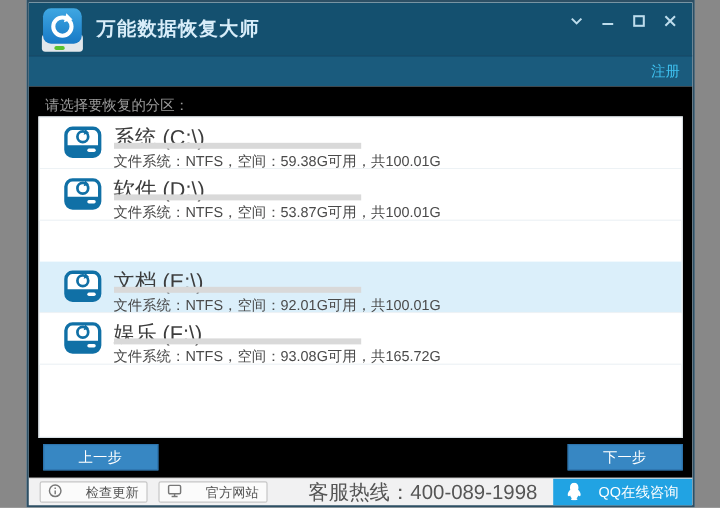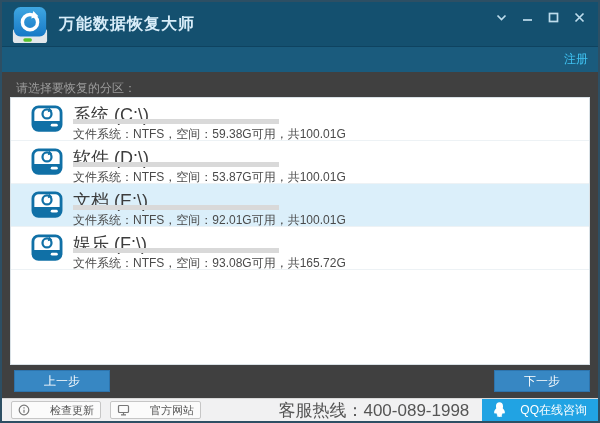--- a/index.html
+++ b/index.html
@@ -1,46 +1,46 @@
 <!DOCTYPE html>
 <html><head>
 <meta charset="utf-8">
 <style>
   * { margin:0; padding:0; box-sizing:border-box; }
   html,body { background:#888; }
   body { font-family:"Liberation Sans","DejaVu Sans",sans-serif; }
 
   .window {
-    width:600px; height:423px; margin:0 auto;
+    width:557px; height:423px; margin:0 auto;
     border:2px solid #2d4f64; background:#f4f5f6;
     display:flex; flex-direction:column; position:relative; overflow:hidden;
   }
 
   
   .titlebar { height:44px; background:#14506f; display:flex; align-items:center; flex-shrink:0; }
   .app-logo { width:38px; height:40px; margin:2px 0 0 9px; flex-shrink:0; }
   .title { color:#d8edf9; font-size:16px; font-weight:bold; margin-left:10px; letter-spacing:1px; }
   .win-controls { margin-left:auto; margin-right:12px; align-self:flex-start; margin-top:9px; display:flex; gap:13px; }
   .win-btn { width:13px; height:13px; display:inline-flex; align-items:center; justify-content:center; cursor:default; }
   .win-btn svg { stroke:#bddcec; stroke-width:1.7; fill:none; }
 
   
   .subheader { height:26px; background:#1a5b7d; border-top:1px solid #0e4360;
     display:flex; align-items:center; justify-content:flex-end; padding-right:10px; flex-shrink:0; }
   .register { color:#3fc2f1; font-size:12px; cursor:pointer; }
 
   
-  .content { flex:1; position:relative; background:#404040; }
+  .content { flex:1; position:relative; background:#000000; }
   .prompt { position:absolute; left:14px; top:8px; font-size:12px; color:#9b9b9b; }
 
   .panel { position:absolute; left:8px; right:8px; top:25px; height:268px;
     background:#fff; border:1px solid #d9e1e6; }
 
   .row { height:43px; position:relative; border-bottom:1px solid #edf2f5; background:#fff; }
-  .row.selected { background:#dbeffa; }
+  .row.selected { background:#dbeffa;margin-top:34px; }
   .drive-icon { position:absolute; left:18px; top:7px; }
   .drive-name { position:absolute; left:62px; top:5px; font-size:18px; color:#3c3c3c; }
   .usage-bar { position:absolute; left:62px; top:21px; width:206px; height:5px; background:#d9d9d9; }
   .usage-fill { height:100%; background:#1b76ad; width:0; }
   .drive-info { position:absolute; left:62px; top:28px; font-size:12px; color:#4a4a4a; }
 
   .step-btn { position:absolute; bottom:6px; width:96px; height:22px;
     background:#3787c3; border:1px solid #2d74ad; color:#fff; font-size:12px;
     font-family:inherit; cursor:pointer; }
   .prev { left:12px; }

